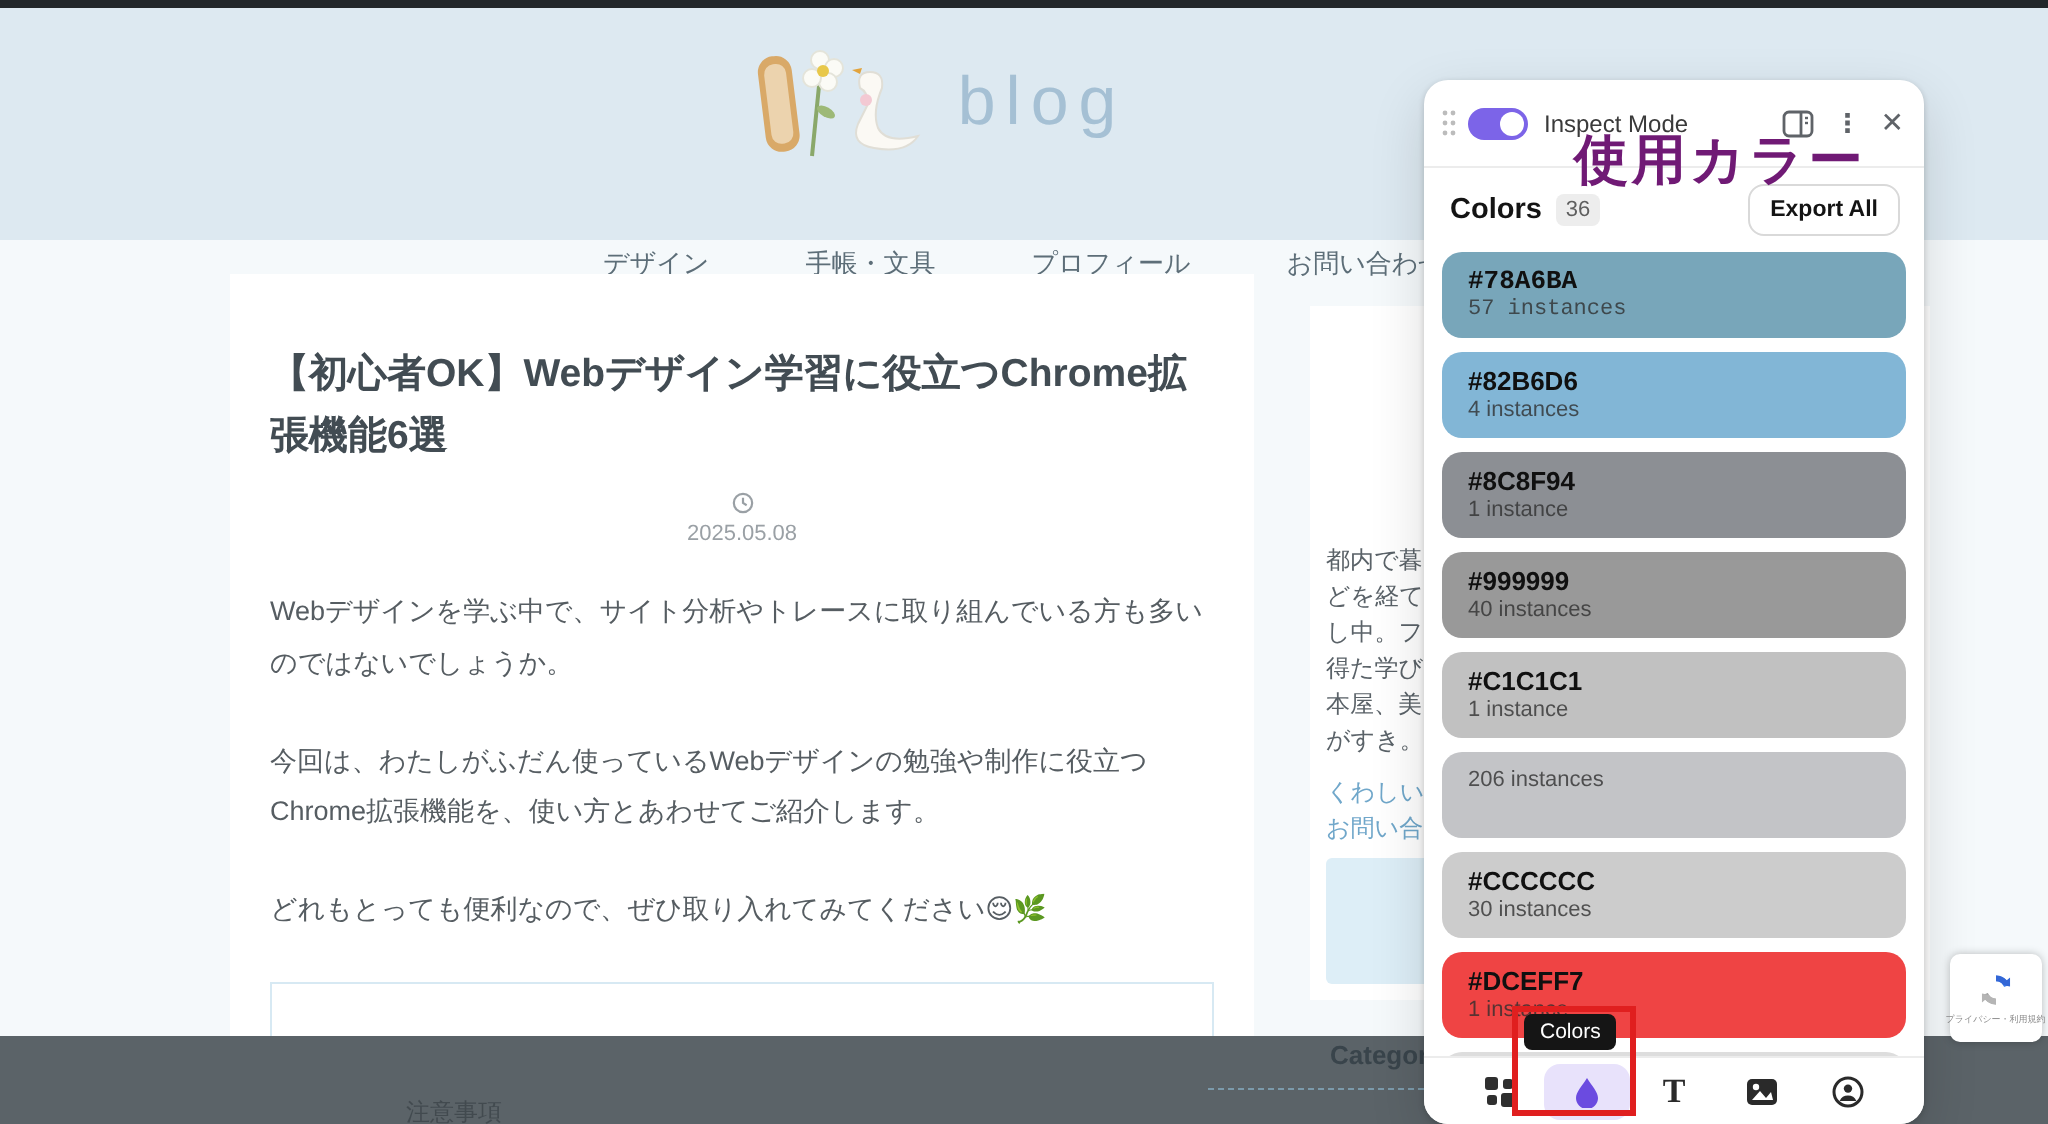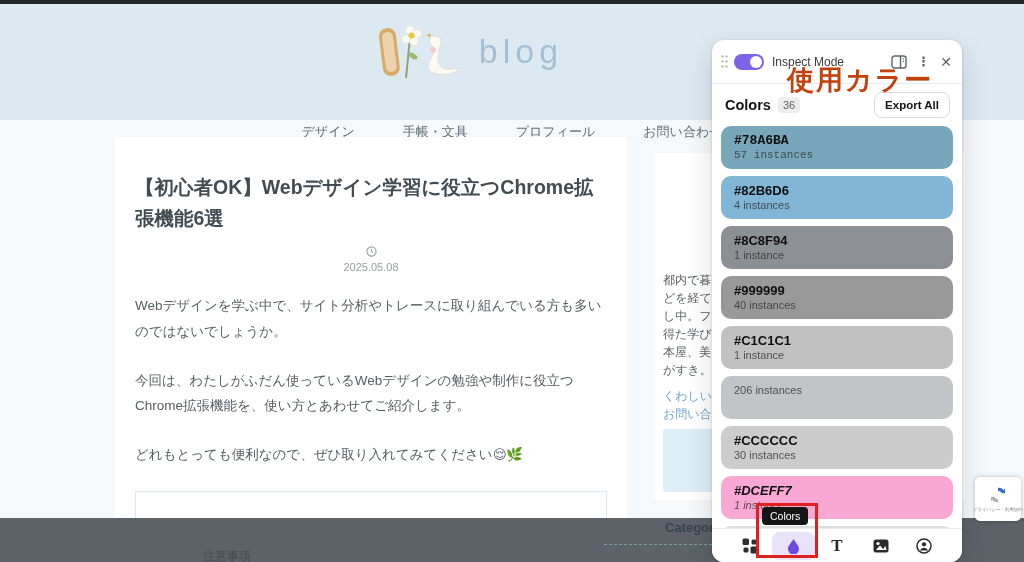--- a/index.html
+++ b/index.html
@@ -55,21 +55,21 @@
   .swatch-list { padding:0 9px; height:416px; overflow:hidden; }
   .swatch { height:43px; border-radius:10px; margin-bottom:7px; padding:7px 13px; cursor:pointer; }
   .swatch-hex { font-size:13px; font-weight:bold; color:#101010; }
   .swatch-count { font-size:11px; color:#2e2e2e; opacity:.78; margin-top:1px; }
   .panel-toolbar { position:absolute; left:0; bottom:0; width:250px; height:34px; background:#fff; border-top:1px solid #ececec; border-radius:0 0 12px 12px; display:flex; align-items:center; justify-content:space-between; padding:0 16px; }
   .tool-btn { width:44px; height:28px; display:flex; align-items:center; justify-content:center; cursor:pointer; background:none; border:none; }
   .tool-btn.active { background:#e8e2fb; border-radius:8px; }
   .t-glyph { font-family:"Liberation Serif","DejaVu Serif",serif; font-size:17px; font-weight:bold; color:#2a2a2a; }
 
   
-  .red-label { position:absolute; left:787px; top:62px; z-index:130; font-size:27px; font-weight:bold; color:#c2410c; letter-spacing:2px; white-space:nowrap; }
+  .red-label { position:absolute; left:787px; top:62px; z-index:130; font-size:27px; font-weight:bold; color:#701a75; letter-spacing:2px; white-space:nowrap; }
   .red-rect { position:absolute; left:756px; top:503px; width:62px; height:55px; border:3px solid #e01f1f; z-index:125; }
   .tooltip { position:absolute; left:762px; top:507px; z-index:130; background:#151515; color:#fff; font-size:10.5px; padding:3px 8px; border-radius:4px; }
 
   
   .recaptcha { position:absolute; left:975px; top:477px; width:46px; height:44px; background:#fff; border-radius:5px; box-shadow:0 0 4px rgba(0,0,0,.25); z-index:110; display:flex; flex-direction:column; align-items:center; justify-content:center; cursor:pointer; }
   .recaptcha-label { font-size:5px; color:#8a8a8a; margin-top:2px; white-space:nowrap; transform:scale(.9); }
 </style>
 </head>
 <body>
 
@@ -200,21 +200,21 @@
           <div class="swatch-hex">#C1C1C1</div>
           <div class="swatch-count">1 instance</div>
         </div>
         <div class="swatch" style="background: rgb(195, 196, 199);">
           <div class="swatch-count">206 instances</div>
         </div>
         <div class="swatch" style="background: rgb(204, 204, 204);">
           <div class="swatch-hex">#CCCCCC</div>
           <div class="swatch-count">30 instances</div>
         </div>
-        <div class="swatch" style="background: #f9a8d4; font-style: italic;">
+        <div class="swatch" style="background: #ef4444;">
           <div class="swatch-hex">#DCEFF7</div>
           <div class="swatch-count">1 instance</div>
         </div>
         <div class="swatch" style="background: rgb(221, 221, 221);"></div>
       </div>
     <div class="panel-toolbar">
       <button class="tool-btn">
         <svg width="16" height="16" viewBox="0 0 16 16">
           <rect x="0.5" y="0.5" width="6.5" height="6.5" rx="1.5" fill="#2f2f2f"></rect>
           <rect x="9.5" y="1.5" width="5" height="5" rx="1.5" fill="#2f2f2f"></rect>

